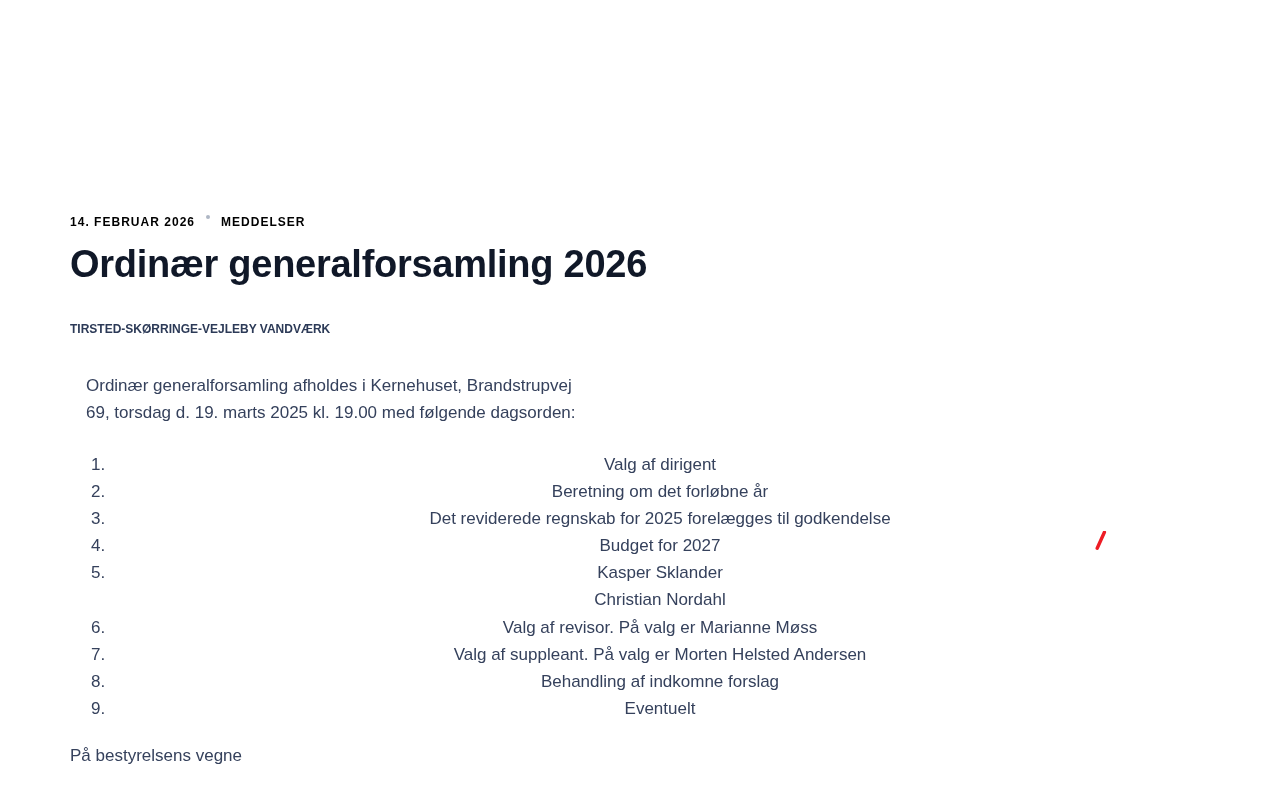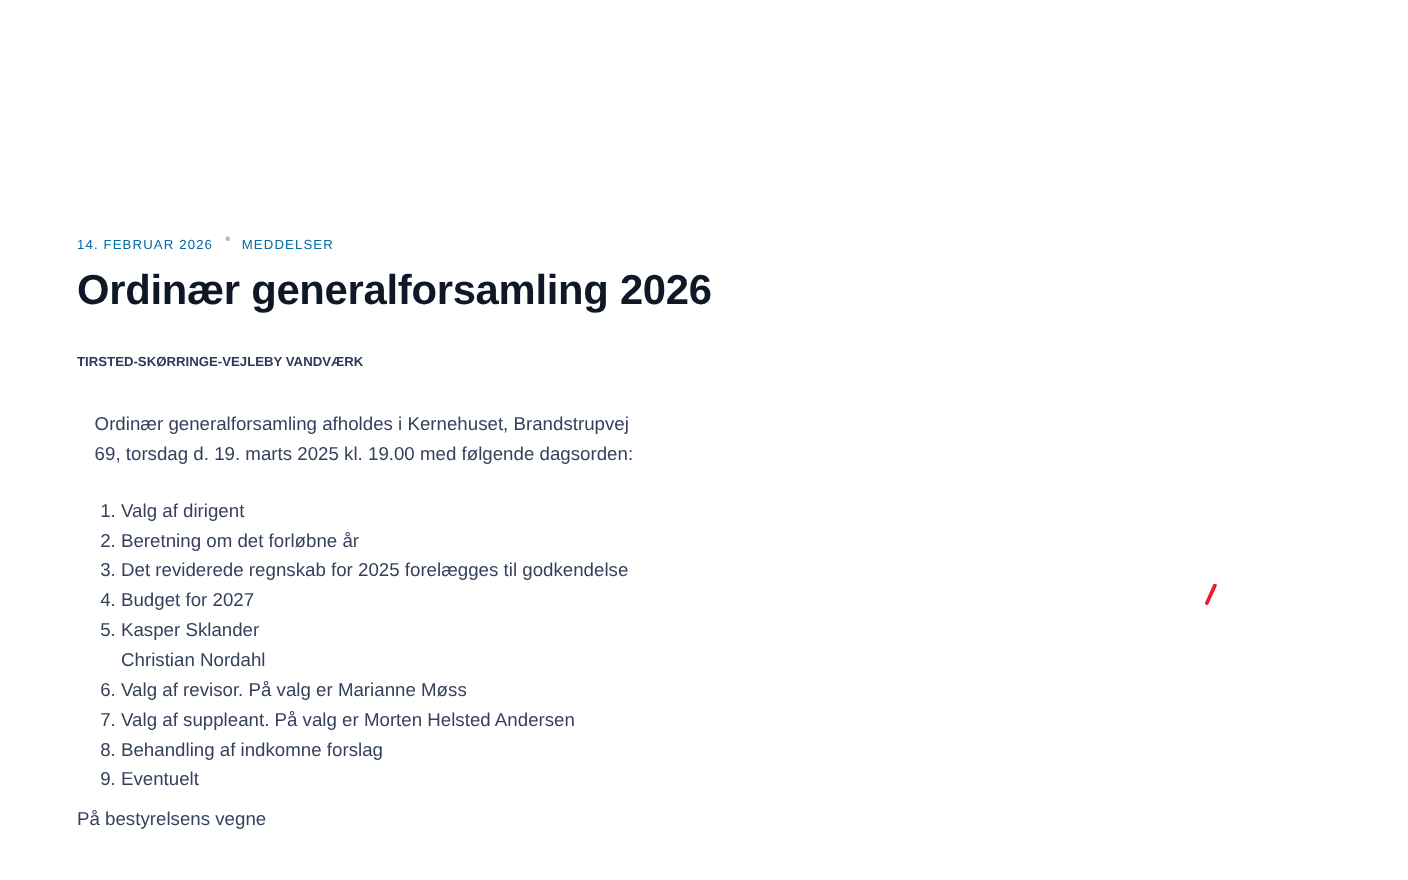--- a/index.html
+++ b/index.html
@@ -32,24 +32,24 @@
 
   .article {
     padding-left: 70px;
     padding-right: 70px;
     box-sizing: border-box;
     max-width: 1280px;
   }
 
   .entry-meta {
     font-size: 12px;
-    font-weight: 400;
+    font-weight: 700;
     letter-spacing: 0.085em;
     text-transform: uppercase;
-    color: #0369a1;
+    color: #000000;
     line-height: 1.2;
     margin: 0 0 14px 0;
     display: flex;
     align-items: flex-start;
     flex-wrap: wrap;
   }
   .entry-meta .meta-date,
   .entry-meta .meta-cat {
     white-space: nowrap;
   }
@@ -88,24 +88,25 @@
 
   .body-para {
     margin: 0 0 24px 16px;
     font-size: 17px;
     line-height: 1.6;
     color: #35415c;
     max-width: 500px;
   }
 
   ol.agenda {
-    margin: 0 0 9px 0;
+    margin: 0 0 20px 0;
     padding-left: 40px;
     list-style-position: outside;
     list-style-type: decimal;
+    text-align: center;
   }
   ol.agenda > li {
     font-size: 17px;
     line-height: 1.6;
     color: #35415c;
     margin: 0;
     padding: 0;
   }
   ol.agenda > li::marker {
     color: #35415c;

